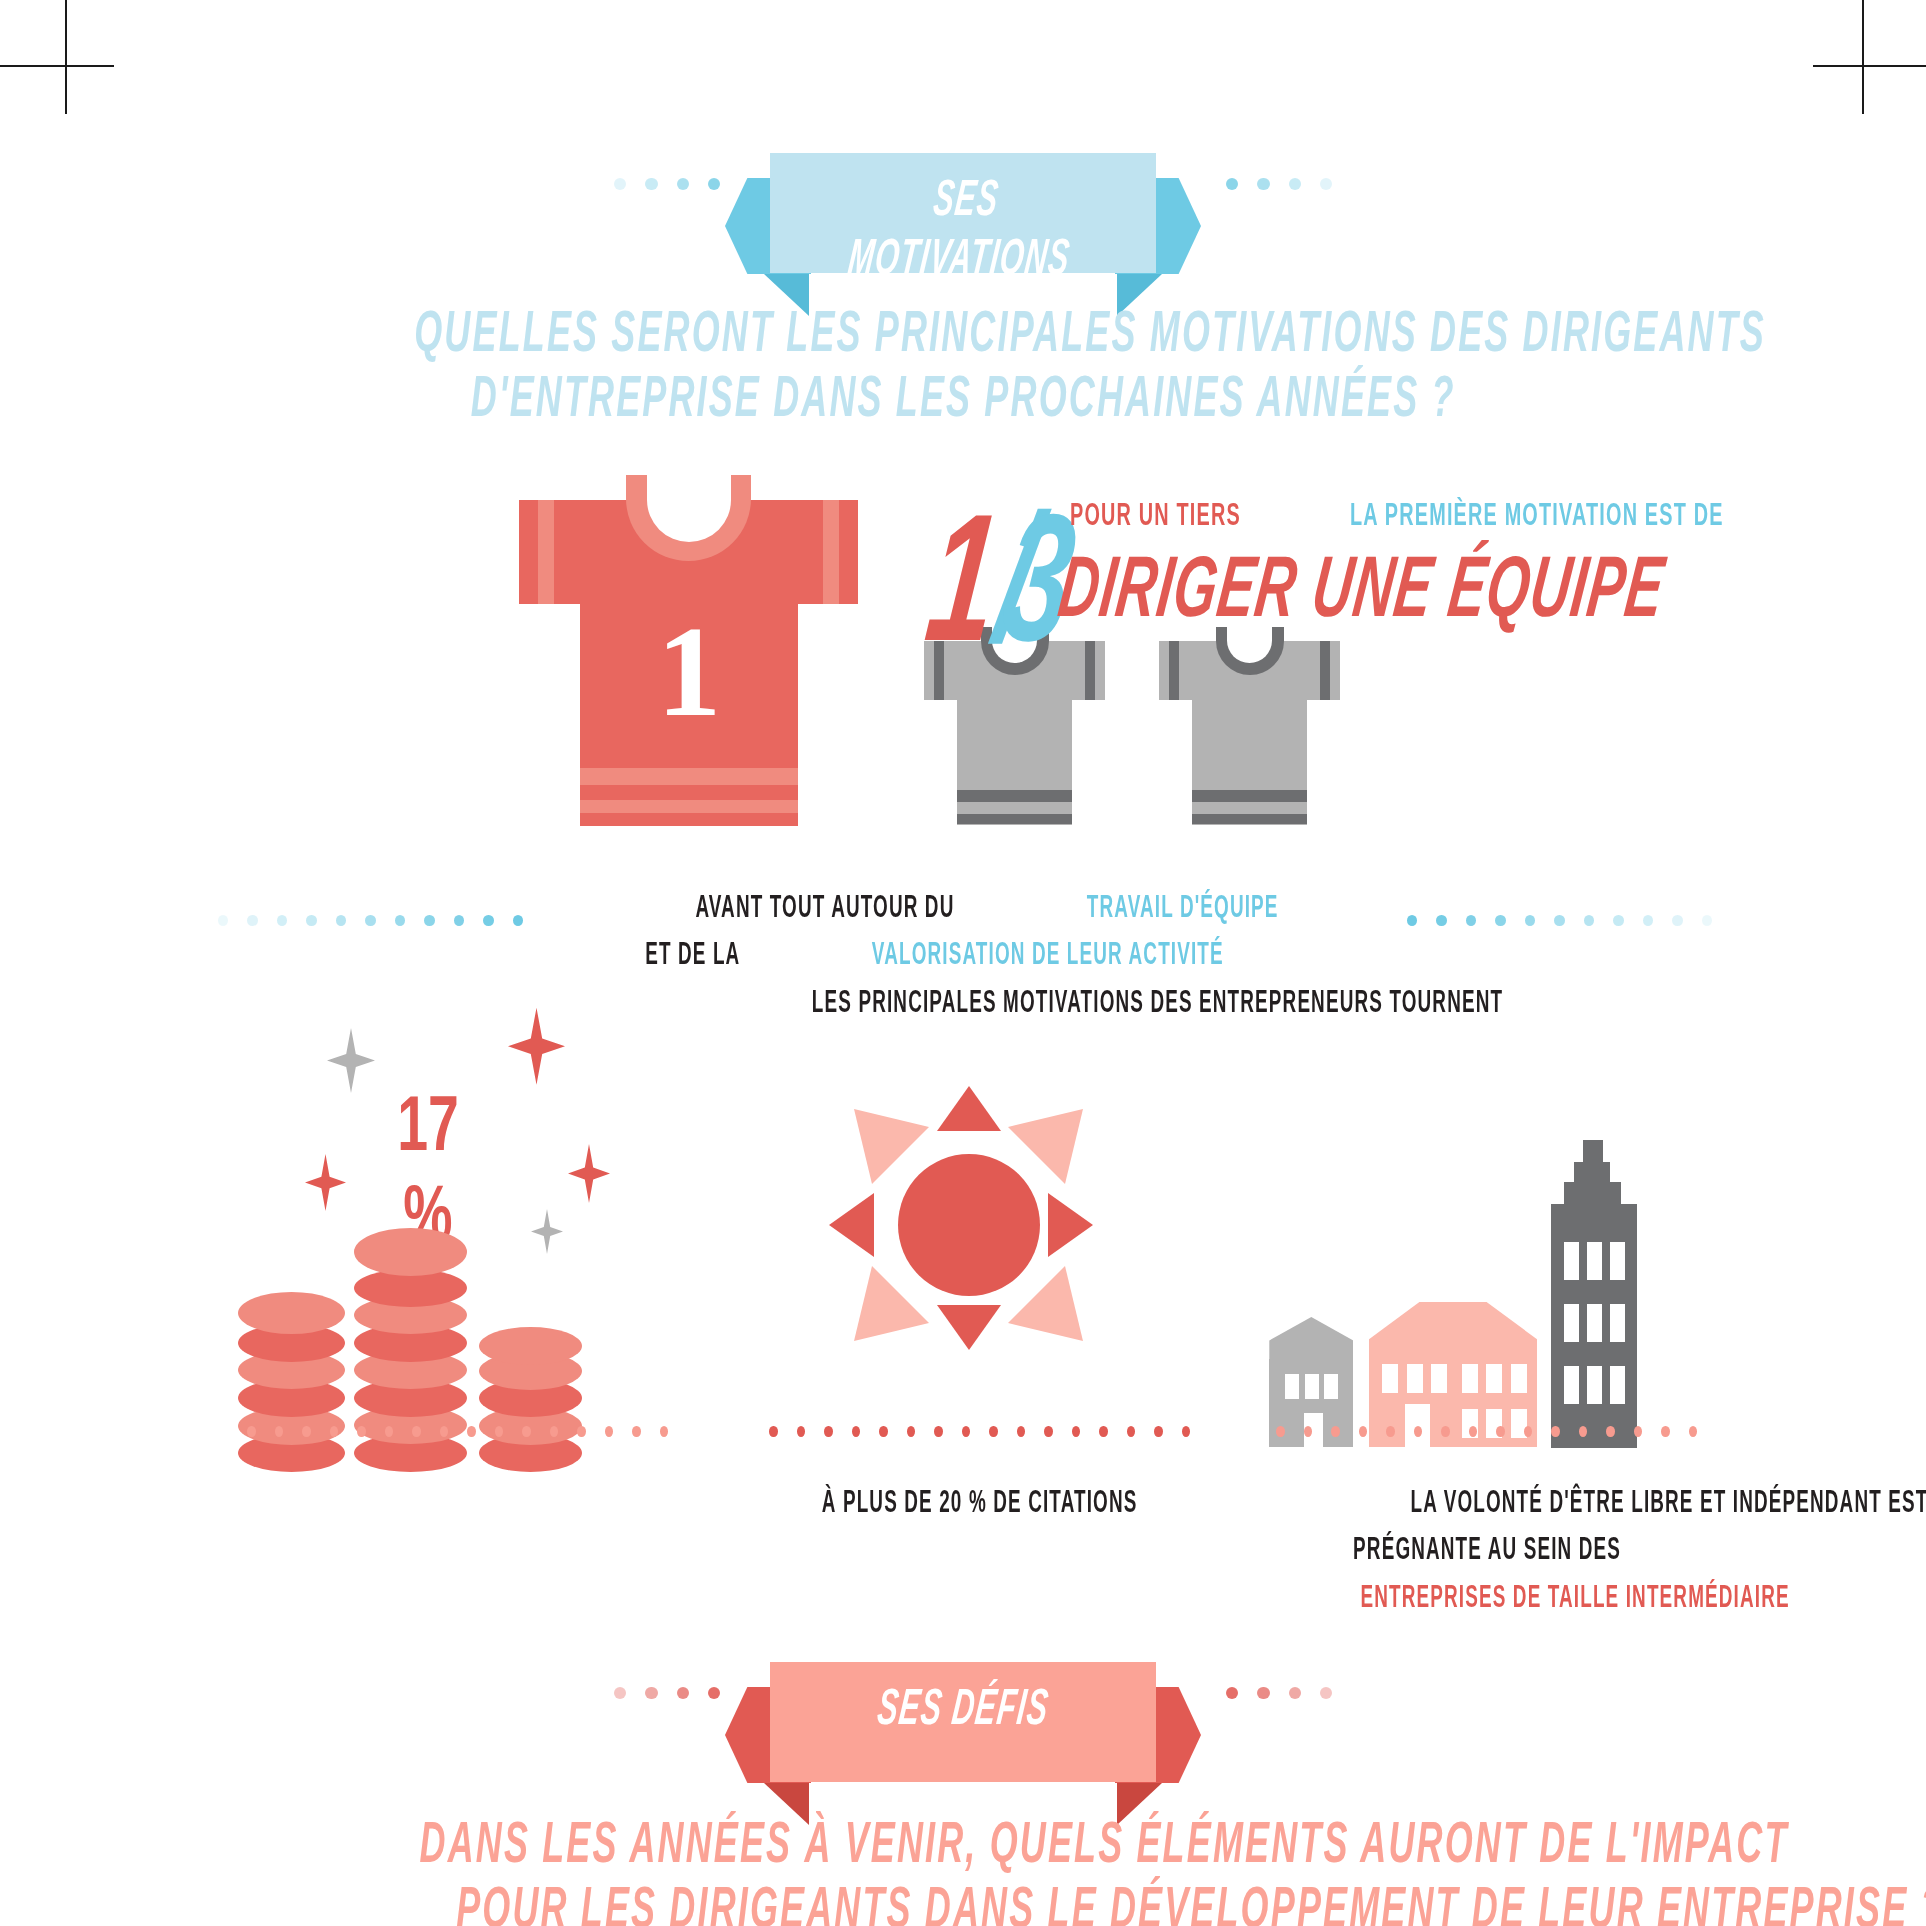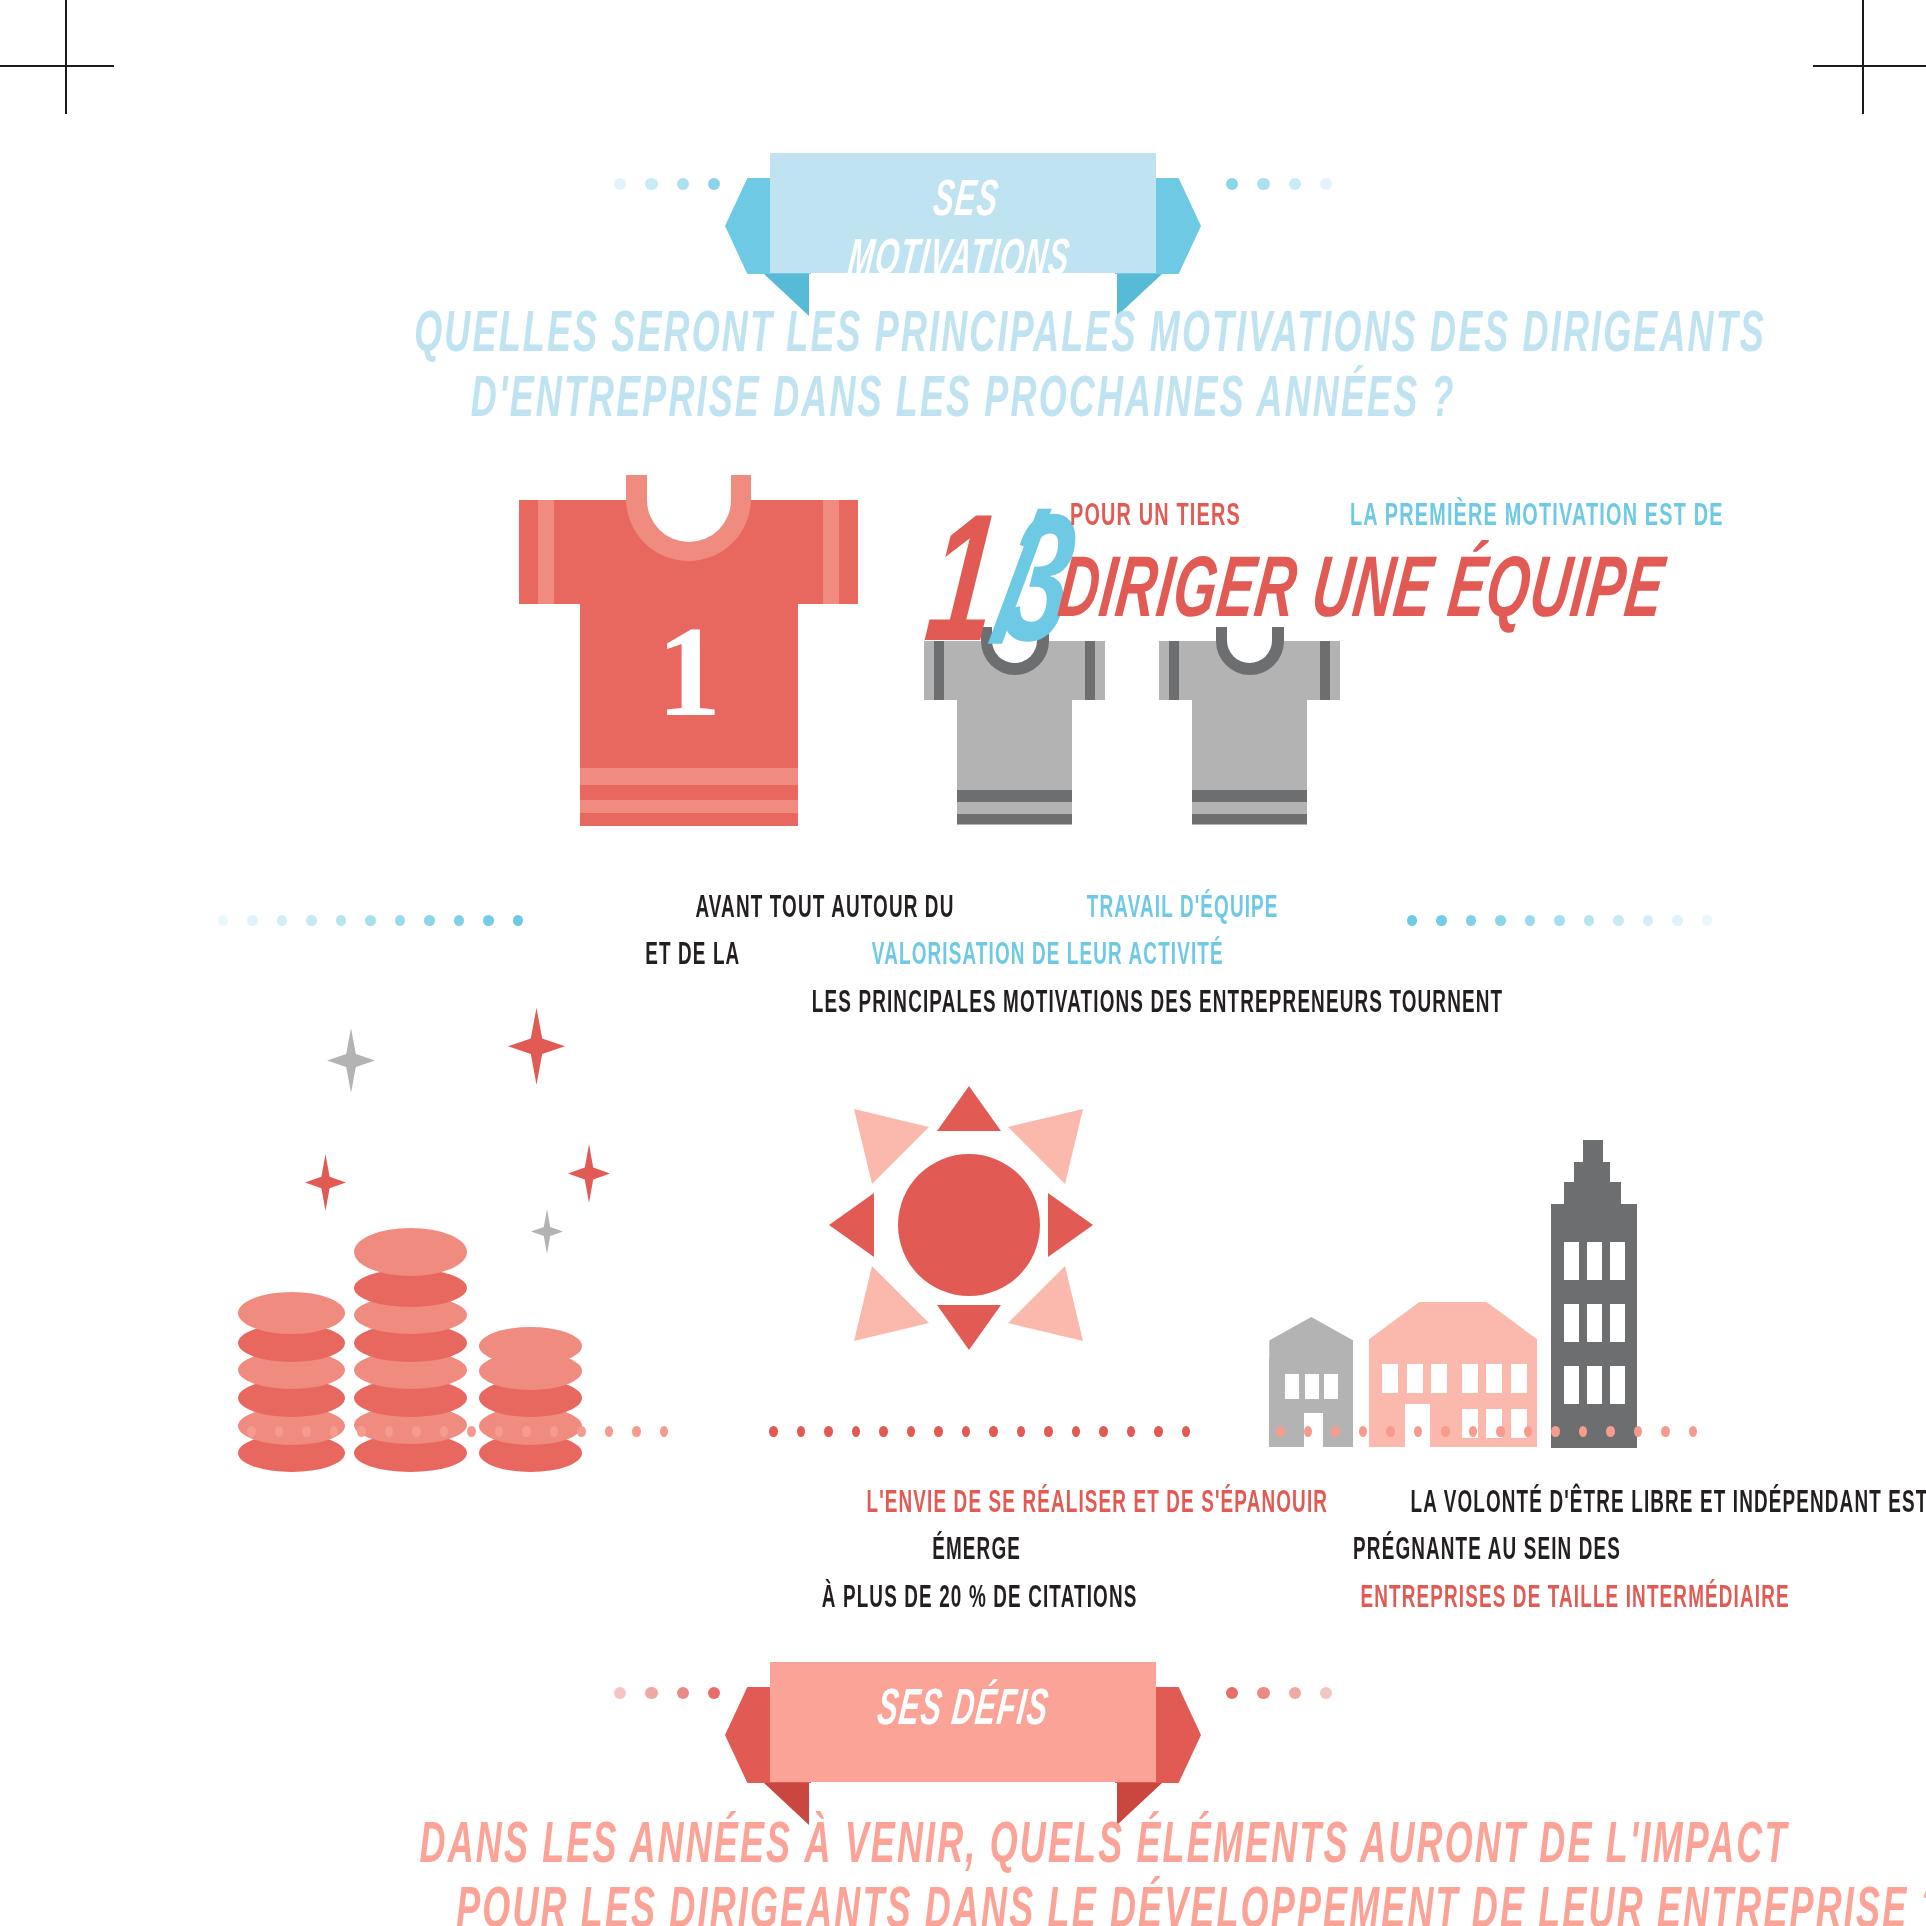--- a/index.html
+++ b/index.html
@@ -218,20 +218,25 @@
 </div>
 
 <div style="position:absolute;left:218px;top:1015px;width:479px;height:551px;">
 
   <div class="spark" style="left:109px;top:13px;width:48px;height:65px;background:#B3B3B3;"></div>
   <div class="spark" style="left:290px;top:-7.3px;width:57px;height:77px;background:#E15A53;"></div>
   <div class="spark" style="left:87px;top:139px;width:41px;height:57px;background:#E15A53;"></div>
   <div class="spark" style="left:350px;top:129px;width:42px;height:59px;background:#E15A53;"></div>
   <div class="spark" style="left:313px;top:194px;width:32px;height:45px;background:#B3B3B3;"></div>
 
+  <div style="position:absolute;left:123px;top:64px;width:174px;text-align:center;
+              font-size:77px;color:#E15A53;font-weight:700;
+              font-family:'Liberation Sans Narrow','Liberation Sans',sans-serif;">
+    <span style="display:inline-block;transform:scaleX(.72);">17 %</span>
+  </div>
 
   <div class="stack" style="left:20.3px;top:277px;width:107px;height:180px;">
     <div class="coin" style="left:0;top:142px;width:107px;height:38px;background:#E8675F;"></div>
     <div class="coin" style="left:0;top:115px;width:107px;height:38px;background:#F08B7F;"></div>
     <div class="coin" style="left:0;top:87px;width:107px;height:38px;background:#E8675F;"></div>
     <div class="coin" style="left:0;top:59px;width:107px;height:38px;background:#F08B7F;"></div>
     <div class="coin" style="left:0;top:32px;width:107px;height:38px;background:#E8675F;"></div>
     <div class="coin" style="left:0;top:0;width:107px;height:42px;background:#F08B7F;"></div>
   </div>
 
@@ -300,23 +305,20 @@
     <i style="background:#E15A53"></i>
   <i style="background:#E15A53"></i>
     <i style="background:#E15A53"></i>
     <i style="background:#E15A53"></i>
   <i style="background:#E15A53"></i>
     <i style="background:#E15A53"></i>
     <i style="background:#E15A53"></i>
   <i style="background:#E15A53"></i>
 </div>
 <div class="cap" style="left:725px;top:1478px;width:508px;">
-  <div>
-    <span class="cond" style="color:#E15A53;">L'ENVIE DE SE RÉALISER ET DE S'ÉPANOUIR</span><span class="cond" style="color:#231F20;margin-left:-4.4px;"> ÉMERGE</span>
-  </div>
   <div>
     <span class="cond" style="color:#231F20;">À PLUS DE 20 % DE CITATIONS</span>
   </div>
 </div>
 
 <div style="position:absolute;left:1262px;top:1015px;width:479px;height:551px;">
 
 
   <div class="bld" style="left:7.3px;top:302px;width:84px;height:131px;">
     <div style="position:absolute;left:0;top:0;width:84px;height:45px;background:#B3B3B3;clip-path:polygon(50% 0,100% 52%,100% 100%,0 100%,0 52%);"></div>

